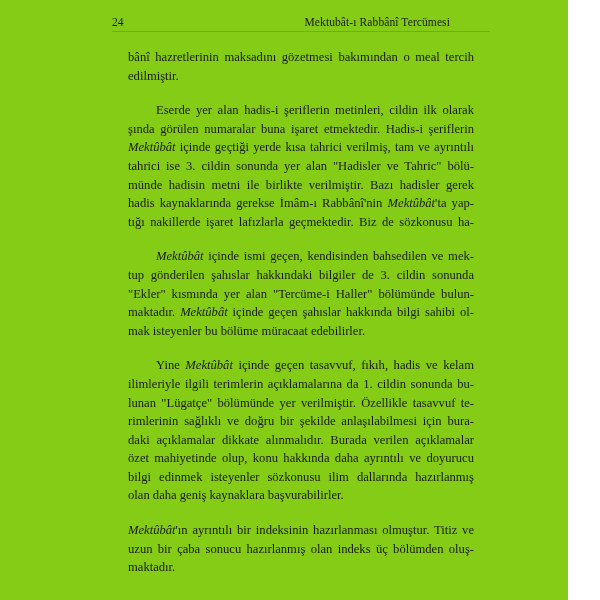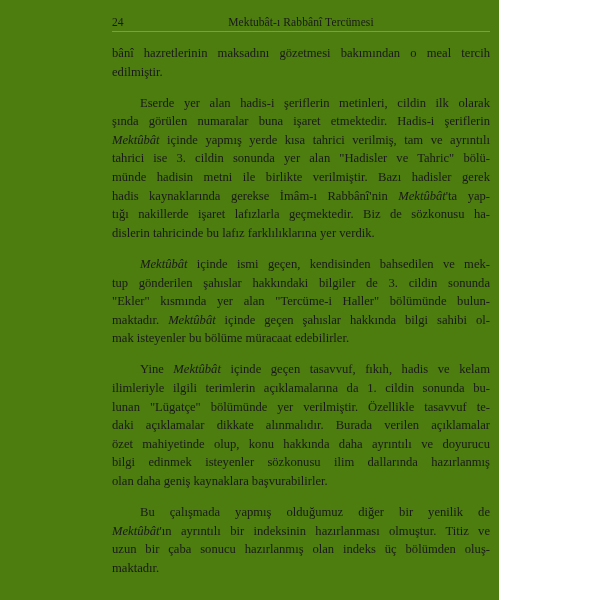--- a/index.html
+++ b/index.html
@@ -9,23 +9,23 @@
   body {
     width: 600px;
     height: 600px;
     background: #ffffff;
     font-family: "Liberation Serif", "DejaVu Serif", serif;
     color: #1a1a1a;
     overflow: hidden;
   }
   .page {
     position: relative;
-    width: 499px;
+    width: 568px;
     height: 600px;
-    background: #4d7c0f;
+    background: #84cc16;
   }
   .content {
     position: absolute;
     left: 112px;
     top: 16px;
     width: 378px;
   }
   
   .header {
     display: flex;
@@ -35,31 +35,31 @@
     padding-bottom: 3px;
     border-bottom: 1px solid #8a8a8a;
   }
   .header .folio {
     width: 40px;
     text-align: left;
     font-size: 11.5px;
   }
   .header .title {
     flex: 1;
-    text-align: center;
+    text-align: right;
     padding-right: 40px;
     font-size: 11.5px;
     white-space: nowrap;
   }
   
   .body-text {
     margin-top: 12px;
   }
   p.para {
-    margin: 0;
+    margin: 16px;
     font-size: 12.6px;
     line-height: 18.6px;
     text-align: justify;
     text-align-last: left;
   }
   p.para.gap {
     margin-top: 12.5px;
   }
   
   .ln {
@@ -90,45 +90,44 @@
     </div>
 
     <div class="body-text">
         <p class="para">
           <span class="ln"><span>bânî hazretlerinin maksadını gözetmesi bakımından o meal tercih</span></span>
           <span class="ln last"><span>edilmiştir.</span></span>
         </p>
         <p class="para gap">
           <span class="ln indent"><span>Eserde yer alan hadis-i şeriflerin metinleri, cildin ilk olarak</span></span>
           <span class="ln"><span>şında görülen numaralar buna işaret etmektedir. Hadis-i şeriflerin</span></span>
-          <span class="ln"><i>Mektûbât</i><span> içinde yapmış yerde kısa tahrici verilmiş, tam ve ayrıntılı</span></span>
+          <span class="ln"><i>Mektûbât</i><span> içinde geçtiği yerde kısa tahrici verilmiş, tam ve ayrıntılı</span></span>
           <span class="ln"><span>tahrici ise 3. cildin sonunda yer alan "Hadisler ve Tahric" bölü-</span></span>
           <span class="ln"><span>münde hadisin metni ile birlikte verilmiştir. Bazı hadisler gerek</span></span>
           <span class="ln"><span>hadis kaynaklarında gerekse İmâm-ı Rabbânî'nin </span><i>Mektûbât</i><span>'ta yap-</span></span>
           <span class="ln"><span>tığı nakillerde işaret lafızlarla geçmektedir. Biz de sözkonusu ha-</span></span>
-          <span class="ln last"><span>dislerin tahricinde bu lafız farklılıklarına yer verdik.</span></span>
         </p>
         <p class="para gap">
           <span class="ln indent"><i>Mektûbât</i><span> içinde ismi geçen, kendisinden bahsedilen ve mek-</span></span>
           <span class="ln"><span>tup gönderilen şahıslar hakkındaki bilgiler de 3. cildin sonunda</span></span>
           <span class="ln"><span>"Ekler" kısmında yer alan "Tercüme-i Haller" bölümünde bulun-</span></span>
           <span class="ln"><span>maktadır. </span><i>Mektûbât</i><span> içinde geçen şahıslar hakkında bilgi sahibi ol-</span></span>
           <span class="ln last"><span>mak isteyenler bu bölüme müracaat edebilirler.</span></span>
         </p>
         <p class="para gap">
           <span class="ln indent"><span>Yine </span><i>Mektûbât</i><span> içinde geçen tasavvuf, fıkıh, hadis ve kelam</span></span>
           <span class="ln"><span>ilimleriyle ilgili terimlerin açıklamalarına da 1. cildin sonunda bu-</span></span>
           <span class="ln"><span>lunan "Lügatçe" bölümünde yer verilmiştir. Özellikle tasavvuf te-</span></span>
+          <span class="ln"><span>rimlerinin sağlıklı ve doğru bir şekilde anlaşılabilmesi için bura-</span></span>
           <span class="ln"><span>daki açıklamalar dikkate alınmalıdır. Burada verilen açıklamalar</span></span>
           <span class="ln"><span>özet mahiyetinde olup, konu hakkında daha ayrıntılı ve doyurucu</span></span>
           <span class="ln"><span>bilgi edinmek isteyenler sözkonusu ilim dallarında hazırlanmış</span></span>
           <span class="ln last"><span>olan daha geniş kaynaklara başvurabilirler.</span></span>
         </p>
         <p class="para gap">
-          <span class="ln indent"><span>Bu çalışmada yapmış olduğumuz diğer bir yenilik de</span></span>
           <span class="ln"><i>Mektûbât</i><span>'ın ayrıntılı bir indeksinin hazırlanması olmuştur. Titiz ve</span></span>
           <span class="ln"><span>uzun bir çaba sonucu hazırlanmış olan indeks üç bölümden oluş-</span></span>
           <span class="ln last"><span>maktadır.</span></span>
         </p>
       </div>
 
   </div>
 </div>
 
 </body></html>

